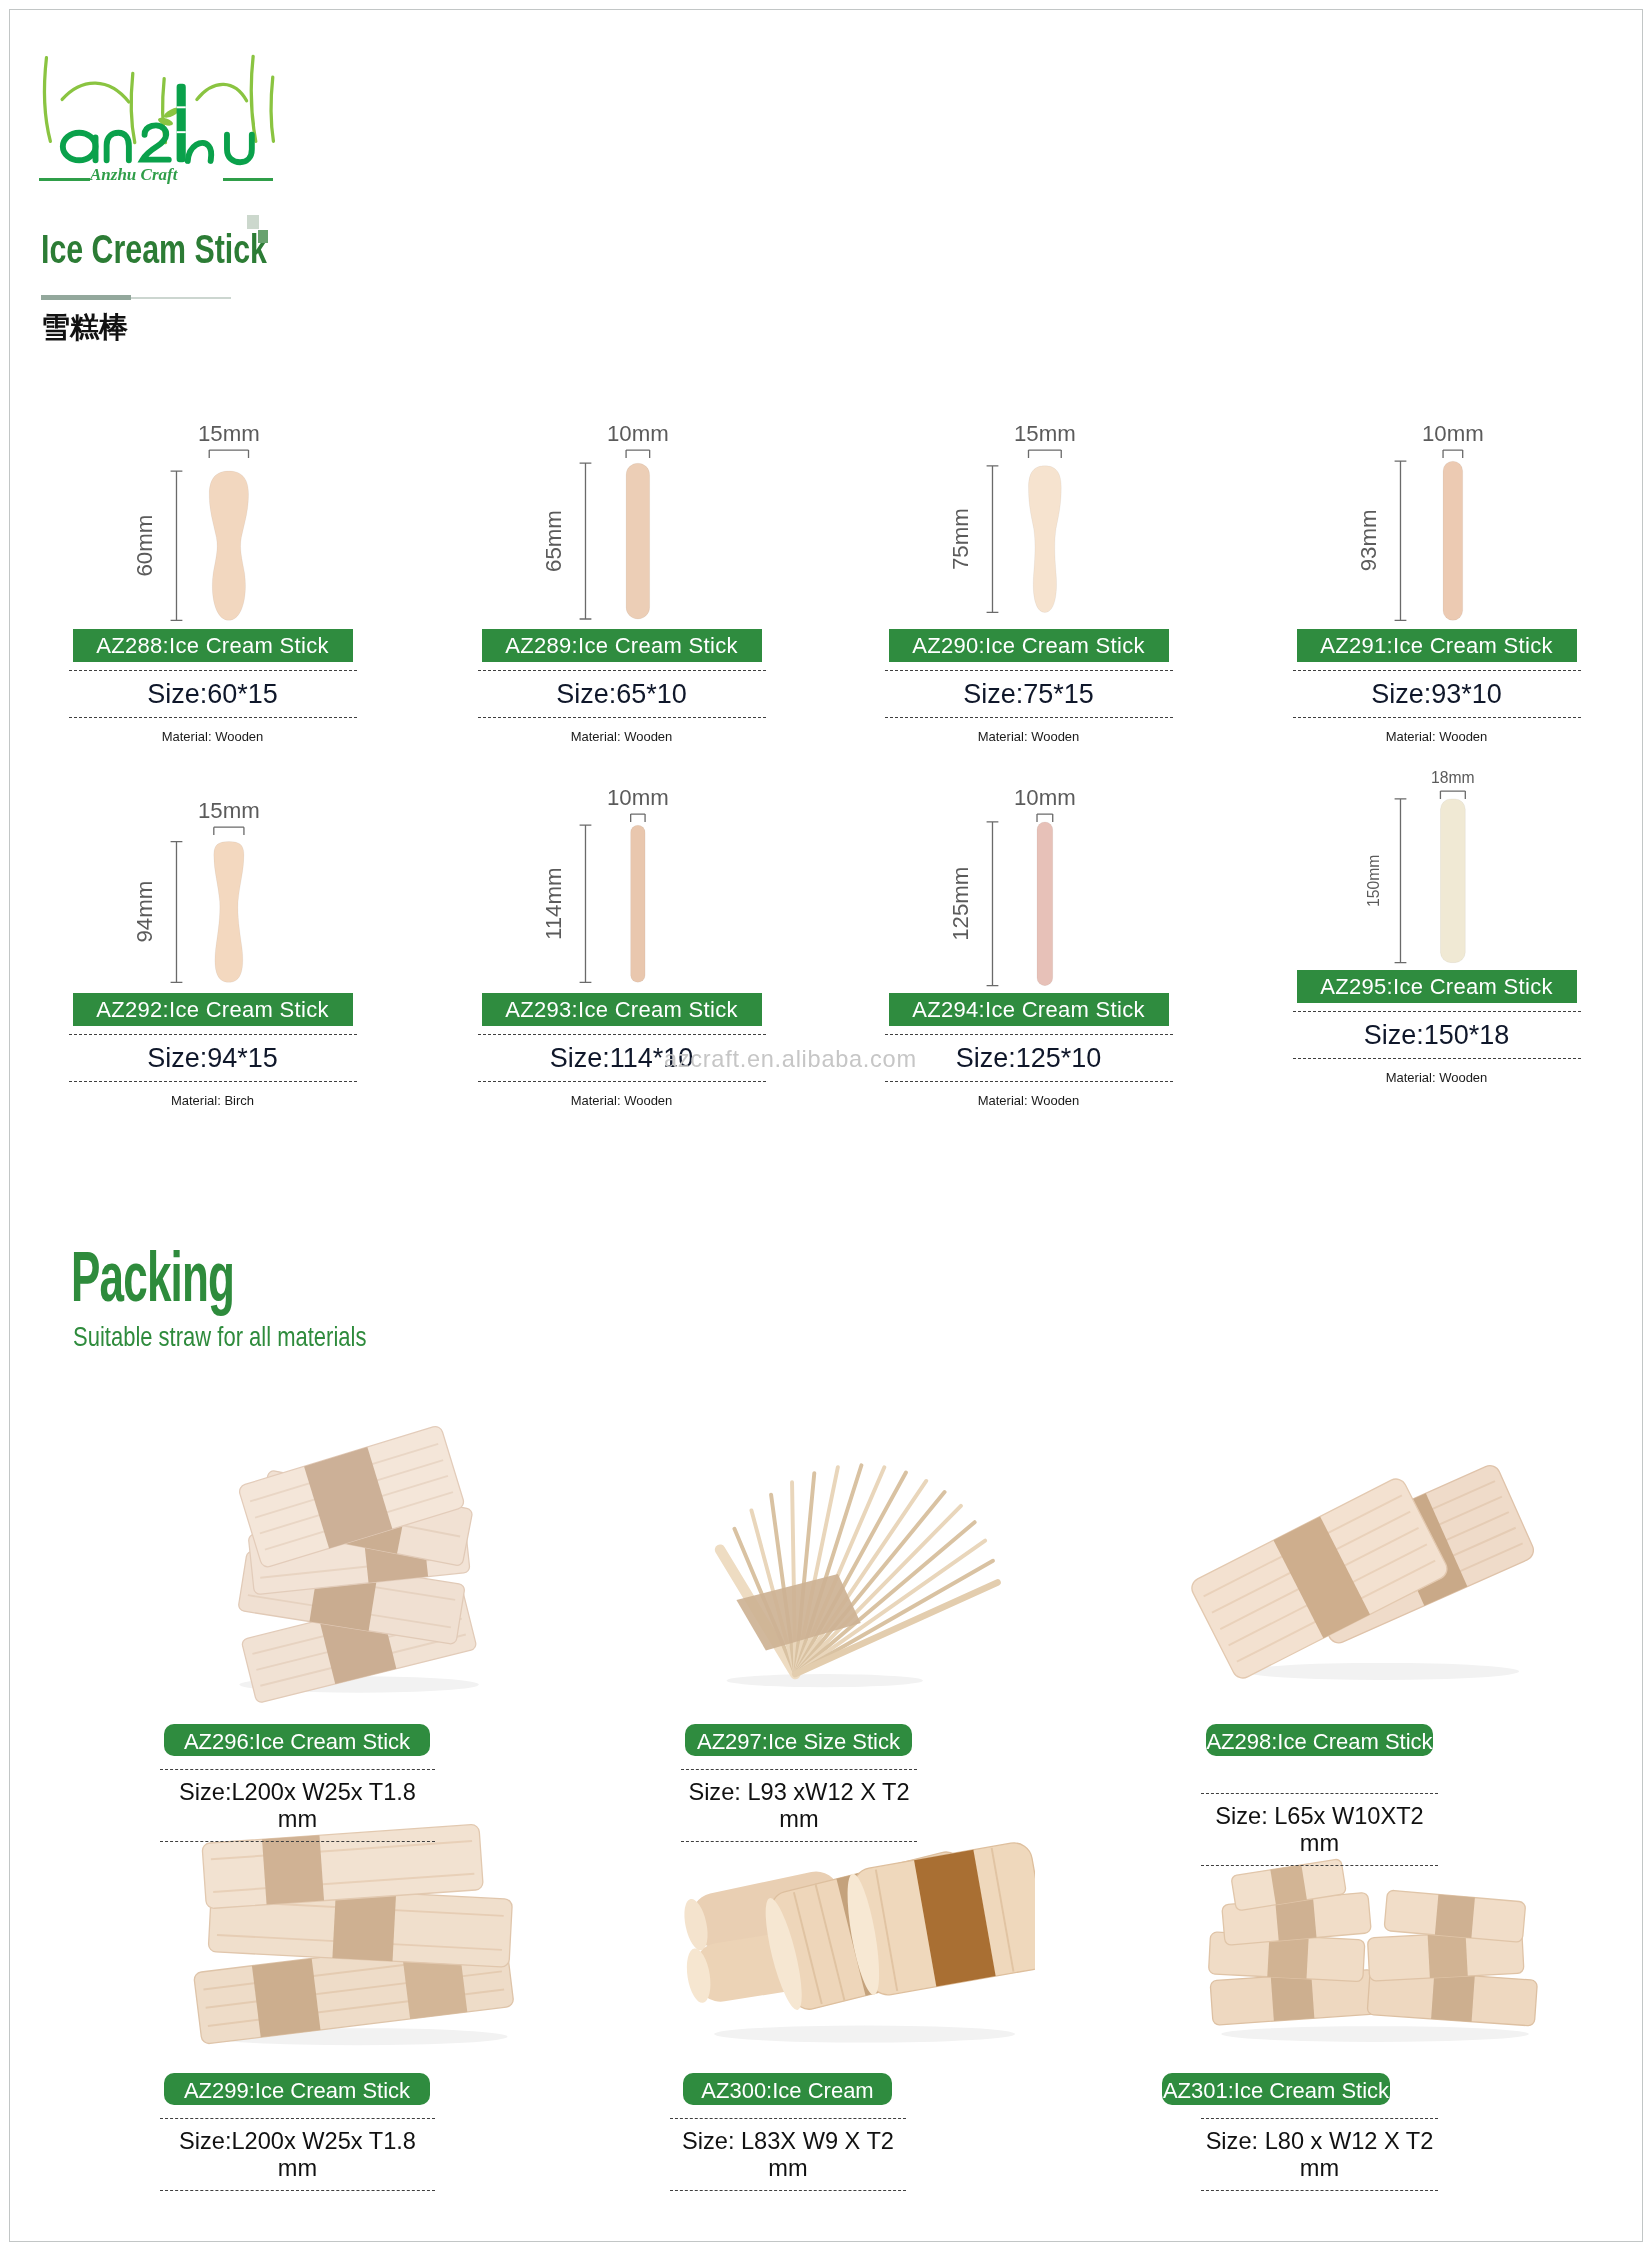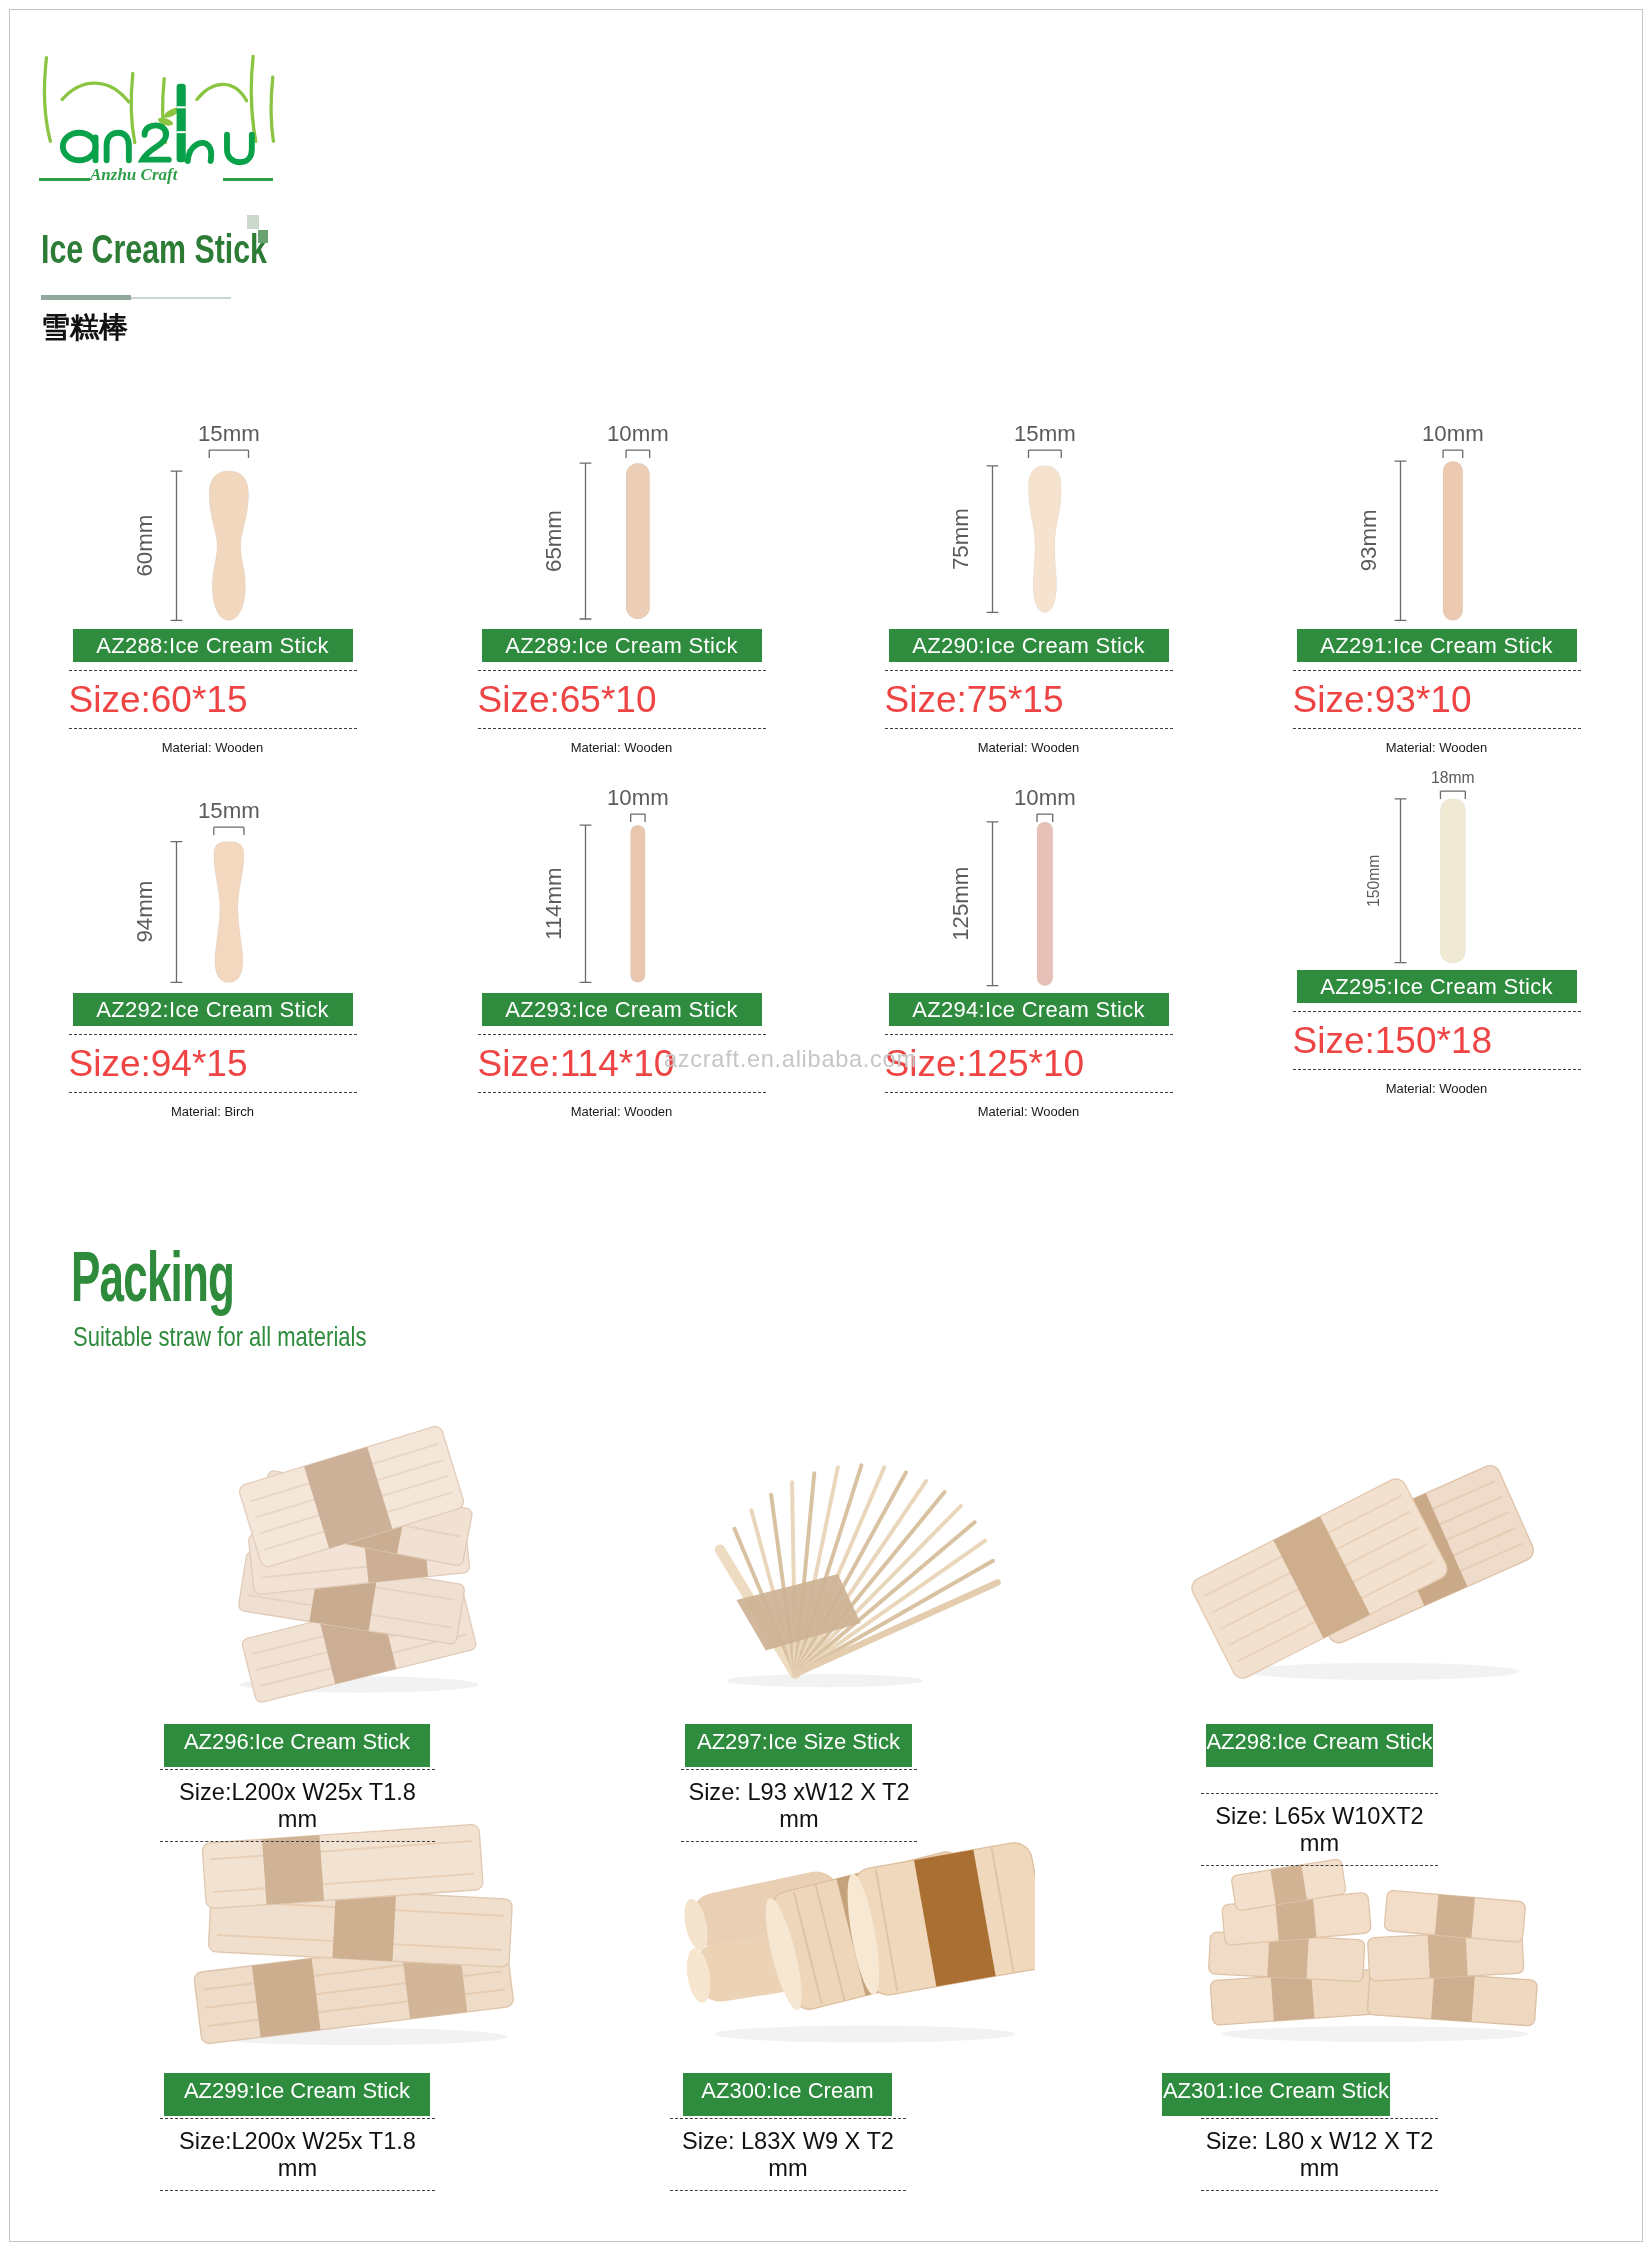--- a/index.html
+++ b/index.html
@@ -30,34 +30,34 @@
   
   .stick-card { position:absolute; width:327px; }
   .fig { display:block; margin:0 auto; width:275px; height:213px; }
   .diml { stroke:#6a6a6a; stroke-width:2; fill:none; }
   .dimt { font-family:"Liberation Sans", sans-serif; font-size:34px; fill:#5b5b5b; }
   .fig.small .dimt { font-size:24px; }
   .stick { stroke:rgba(0,0,0,0.07); stroke-width:1; }
   .banner { width:280px; margin:3.9px auto 0; background:#2f8c3f; color:#ffffff; font-size:22px;
             height:33px; line-height:33px; text-align:center; letter-spacing:0.3px; }
   .sizebox { width:288px; margin:7.9px auto 0; border-top:1.3px dashed #3f3f3f; border-bottom:1.3px dashed #3f3f3f;
-             padding:8.5px 0 7.2px; font-size:37px; color:#ef4444; }
+             padding:8.5px 0 7.2px; font-size:27px; text-align:center; color:#0f172a; }
   .material { margin-top:10.5px; text-align:center; font-size:13px; color:#1a1a1a; }
 
   
   .packing-heading { position:absolute; left:71px; top:1236px; margin:0; font-size:71px; font-weight:800;
                      color:#2e8b3c; transform:scaleX(0.62); transform-origin:left top; letter-spacing:-1.3px;
                      white-space:nowrap; }
   .packing-sub { position:absolute; left:73px; top:1321px; font-size:27.5px; color:#2e8b3c;
                  transform:scaleX(0.80); transform-origin:left top; white-space:nowrap; }
 
   .pack-photo { position:absolute; }
   .pack-photo svg { width:100%; height:100%; display:block; }
-  .pack-banner { position:absolute; background:#2f8c3f; color:#ffffff; height:43px; line-height:36px;
-                 font-size:22px; text-align:center; }
+  .pack-banner { position:absolute; background:#2f8c3f; color:#ffffff; height:32px; line-height:36px;
+                 font-size:22px; text-align:center;border-radius:10px; }
   .pack-size { position:absolute; border-top:1.3px dashed #3f3f3f; border-bottom:1.3px dashed #3f3f3f;
                padding:9.2px 0 7.9px; font-size:23.6px; text-align:center; color:#111111; }
 
   .watermark { position:absolute; left:664px; top:1046px; font-size:23.6px; color:#c6c6c6; letter-spacing:0.7px; }
 </style>
 </head>
 <body>
 
 <div class="page">
   <div class="frame"></div>

